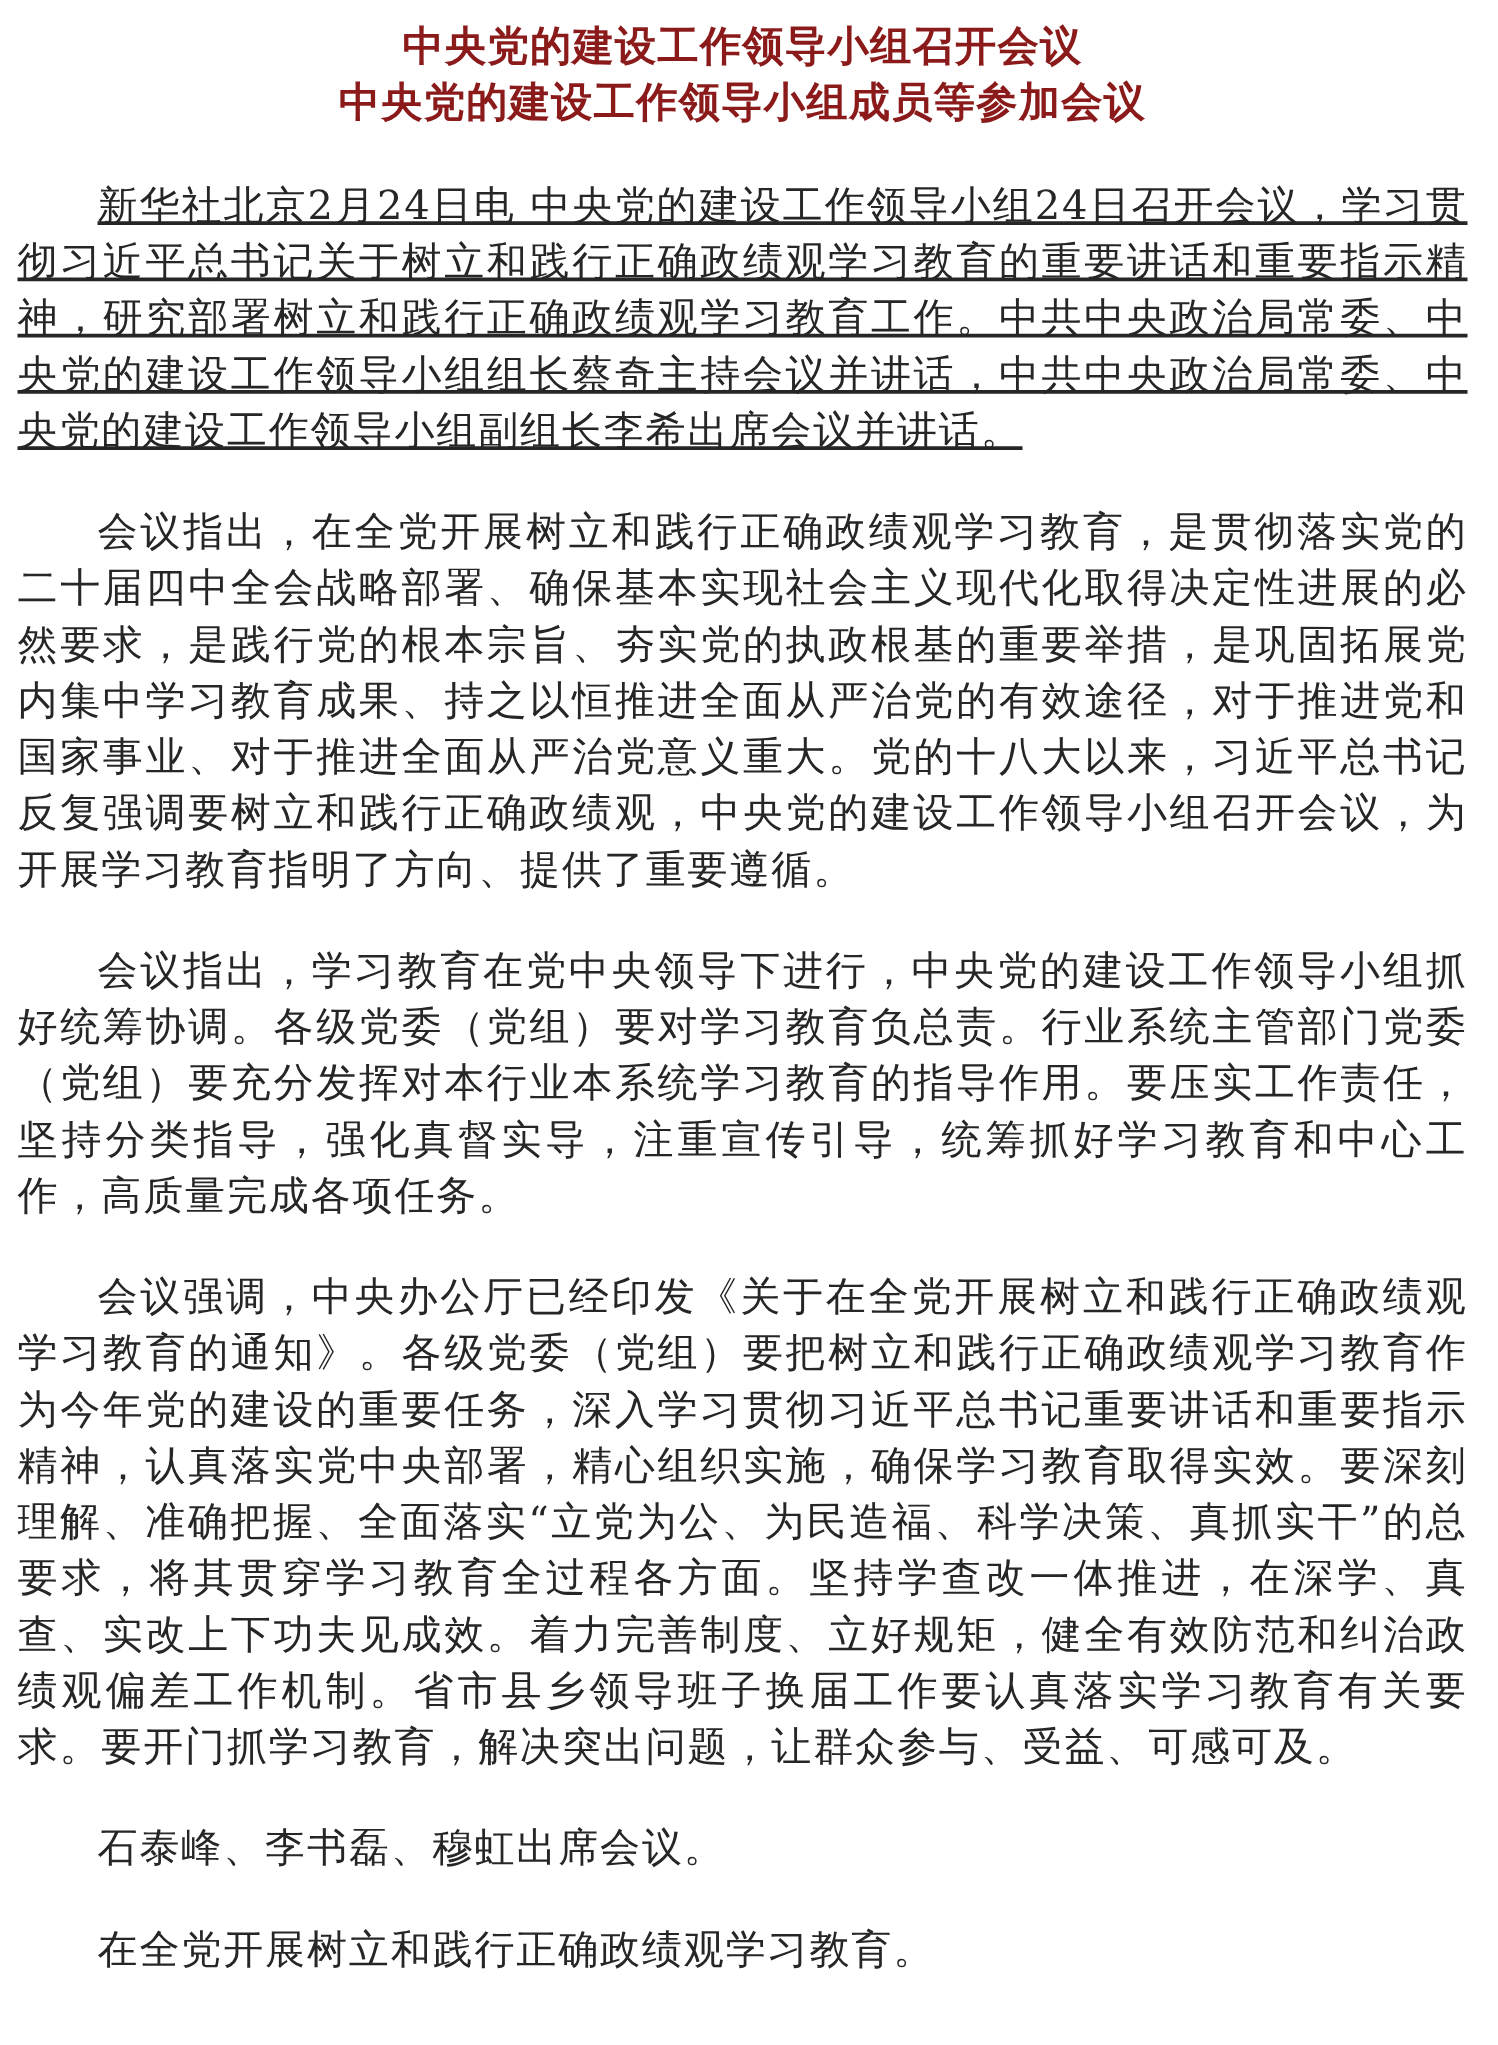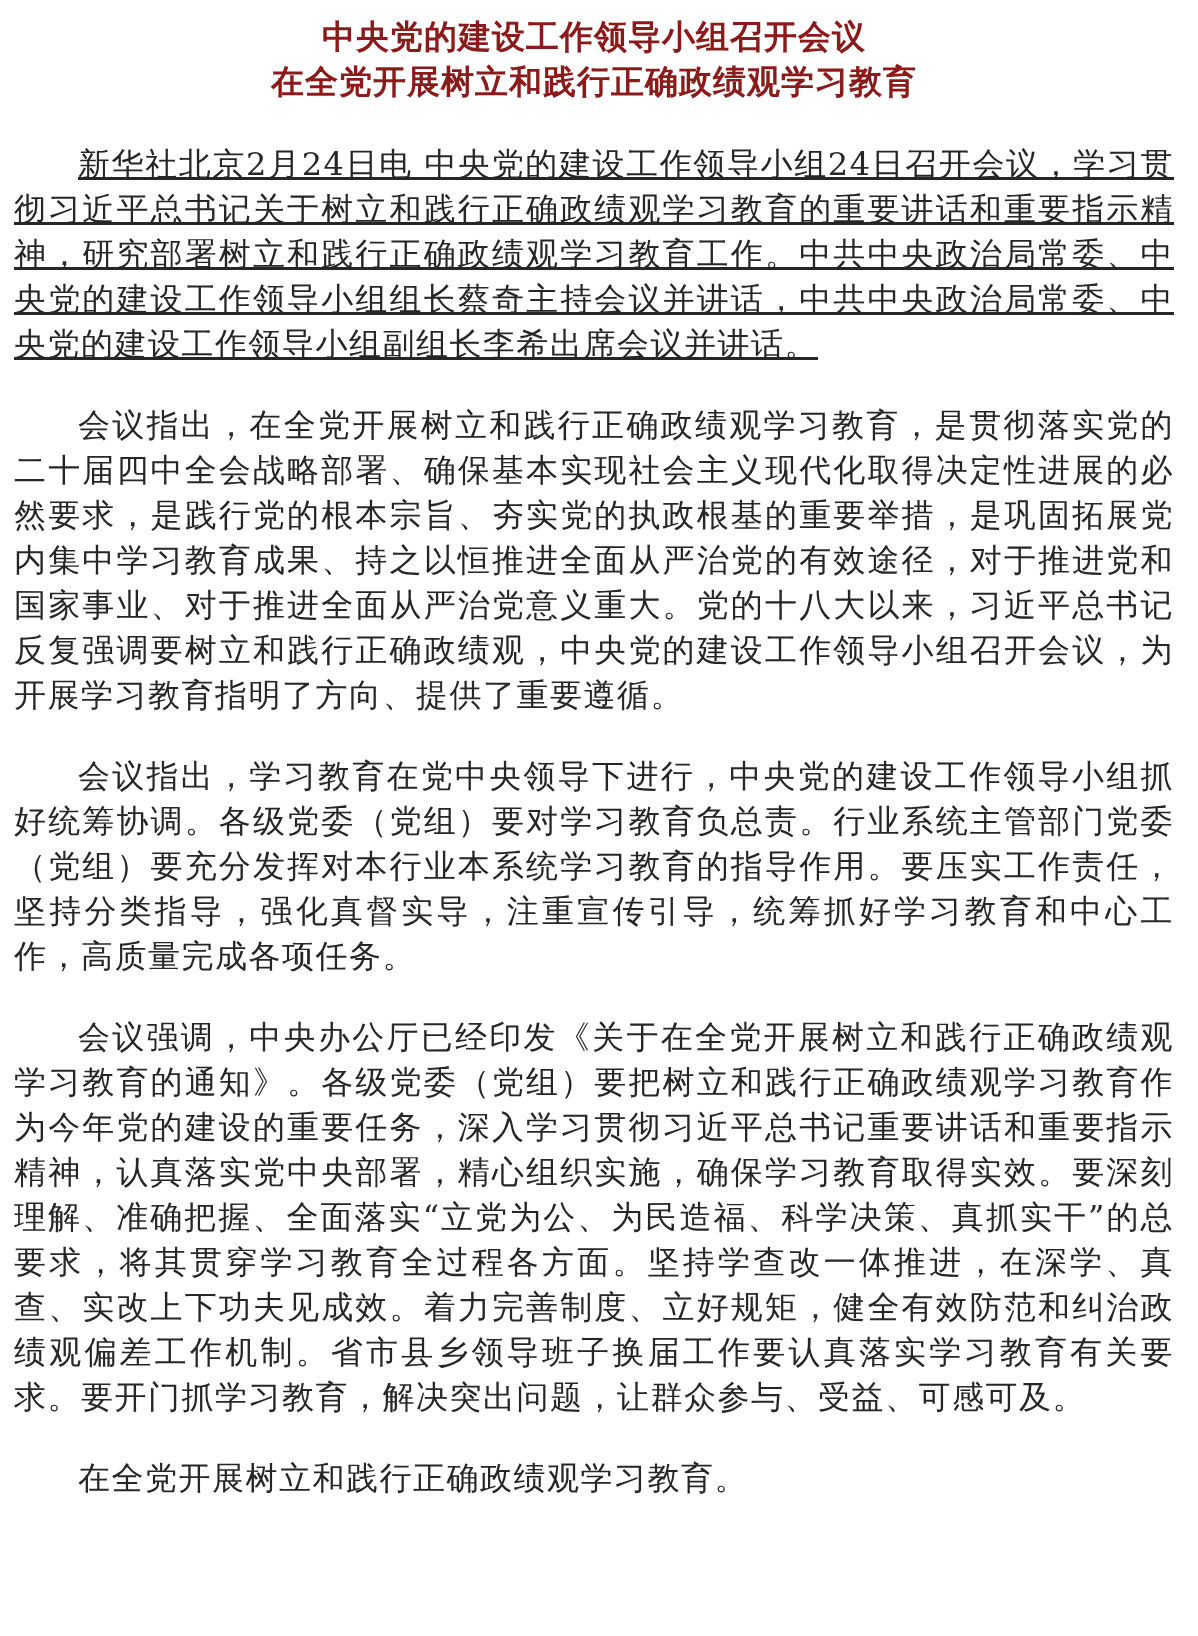--- a/index.html
+++ b/index.html
@@ -43,24 +43,25 @@
     text-decoration: underline;
   }
 </style>
 </head>
 <body>
 
 <div class="page">
 
   <div class="title-block">
     <div class="title-line">中央党的建设工作领导小组召开会议</div>
-    <div class="title-line">在全党开展树立和践行正确政绩观学习教育</div>
+    <div class="title-line">中央党的建设工作领导小组成员等参加会议</div>
   </div>
 
   <div class="article">
     <p>新华社北京2月24日电 中央党的建设工作领导小组24日召开会议，学习贯彻习近平总书记关于树立和践行正确政绩观学习教育的重要讲话和重要指示精神，研究部署树立和践行正确政绩观学习教育工作。中共中央政治局常委、中央党的建设工作领导小组组长蔡奇主持会议并讲话，中共中央政治局常委、中央党的建设工作领导小组副组长李希出席会议并讲话。</p>
     <p>会议指出，在全党开展树立和践行正确政绩观学习教育，是贯彻落实党的二十届四中全会战略部署、确保基本实现社会主义现代化取得决定性进展的必然要求，是践行党的根本宗旨、夯实党的执政根基的重要举措，是巩固拓展党内集中学习教育成果、持之以恒推进全面从严治党的有效途径，对于推进党和国家事业、对于推进全面从严治党意义重大。党的十八大以来，习近平总书记反复强调要树立和践行正确政绩观，中央党的建设工作领导小组召开会议，为开展学习教育指明了方向、提供了重要遵循。</p>
     <p>会议指出，学习教育在党中央领导下进行，中央党的建设工作领导小组抓好统筹协调。各级党委（党组）要对学习教育负总责。行业系统主管部门党委（党组）要充分发挥对本行业本系统学习教育的指导作用。要压实工作责任，坚持分类指导，强化真督实导，注重宣传引导，统筹抓好学习教育和中心工作，高质量完成各项任务。</p>
     <p>会议强调，中央办公厅已经印发《关于在全党开展树立和践行正确政绩观学习教育的通知》。各级党委（党组）要把树立和践行正确政绩观学习教育作为今年党的建设的重要任务，深入学习贯彻习近平总书记重要讲话和重要指示精神，认真落实党中央部署，精心组织实施，确保学习教育取得实效。要深刻理解、准确把握、全面落实“立党为公、为民造福、科学决策、真抓实干”的总要求，将其贯穿学习教育全过程各方面。坚持学查改一体推进，在深学、真查、实改上下功夫见成效。着力完善制度、立好规矩，健全有效防范和纠治政绩观偏差工作机制。省市县乡领导班子换届工作要认真落实学习教育有关要求。要开门抓学习教育，解决突出问题，让群众参与、受益、可感可及。</p>
+    <p>石泰峰、李书磊、穆虹出席会议。</p>
     <p>在全党开展树立和践行正确政绩观学习教育。</p>
   </div>
 
 </div>
 
 </body></html>

